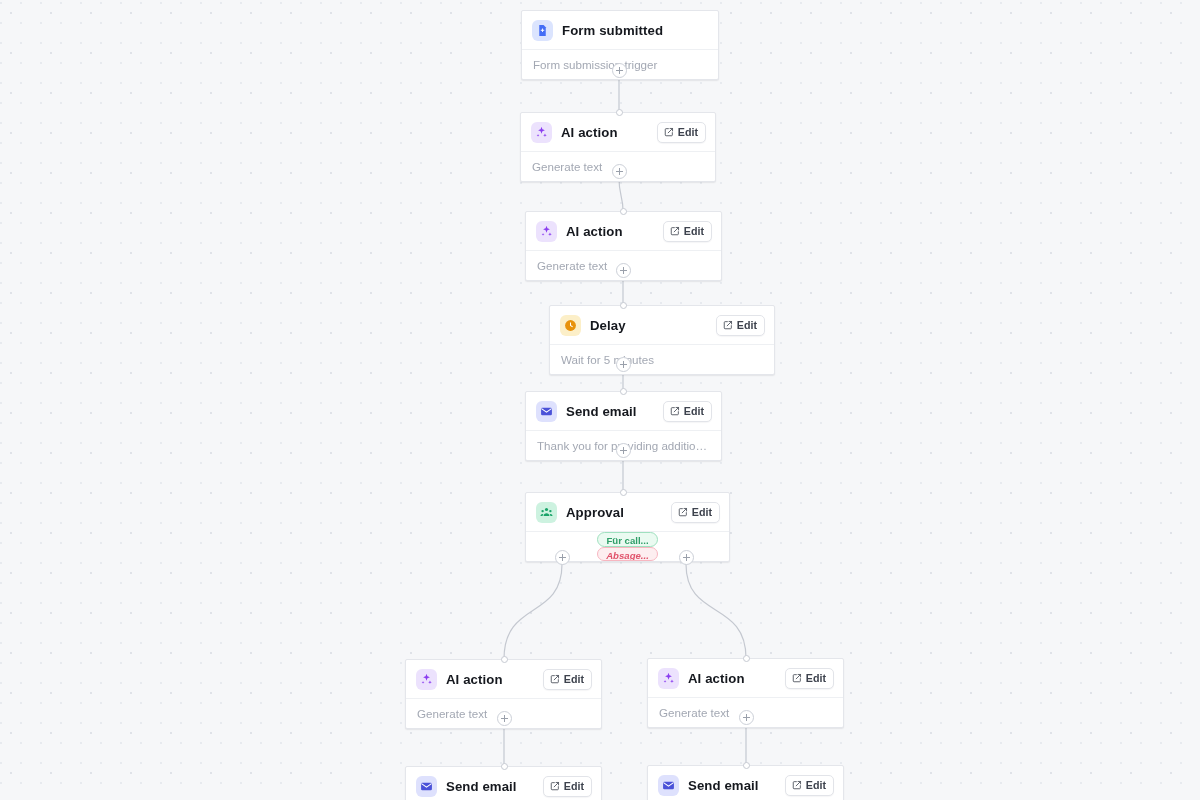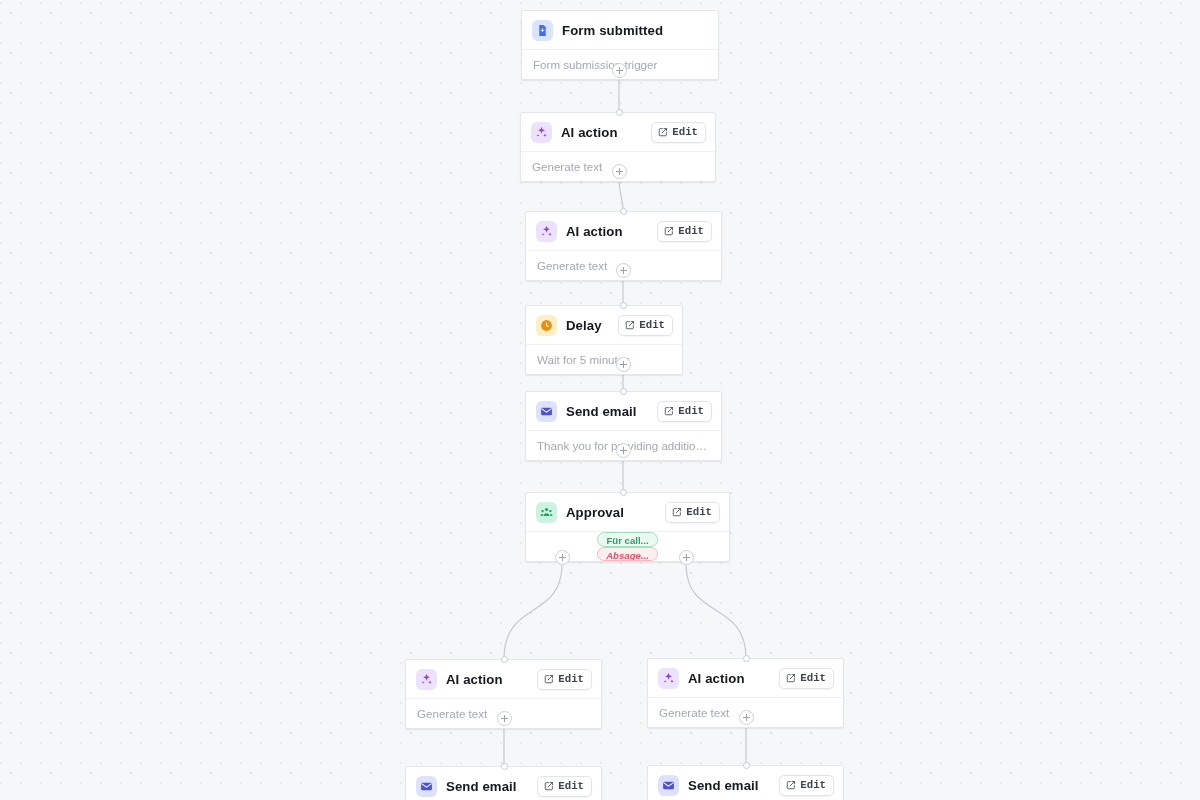--- a/index.html
+++ b/index.html
@@ -101,21 +101,20 @@
     padding: 0 7px 0 6px;
     background: #fff;
     border: 1px solid #e2e4e9;
     border-radius: 5px;
     font-size: 10.7px;
     font-weight: 600;
     color: #3d424d;
     box-shadow: 0 1px 1px rgba(16,24,40,.04);
     flex: 0 0 auto;
     cursor: pointer;
-    font-family: Liberation Mono, monospace;
   }
   .edit-btn svg { display: block; }
 
   
   .branch-row {
     display: flex;
     align-items: center;
     height: 29px;
     padding: 0 9px;
     flex-direction: column;
@@ -240,21 +239,21 @@
                 <path d="M10 14L20.5 3.5"></path>
               </svg>
             </span>
             <span>Edit</span>
           </button>
         </div>
         <div class="node-body">
           <div class="node-subtitle">Generate text</div>
         </div>
       </div>
-      <div class="node" style="left: 525px; top: 305px; width: 158px;">
+      <div class="node" style="left: 549px; top: 305px; width: 226px;">
         <div class="node-header">
           <div class="type-icon ic-delay">
             <svg xmlns="http://www.w3.org/2000/svg" width="13" height="13" viewBox="0 0 24 24" fill="#e8920c">
               <circle cx="12" cy="12" r="10"></circle>
               <path d="M12.9 6.4v5.2l3.4 2-0.9 1.5-4.3-2.6V6.4z" fill="#fff"></path>
             </svg>
           </div>
           <div class="node-title">Delay</div>
           <button class="edit-btn">
             <span>

